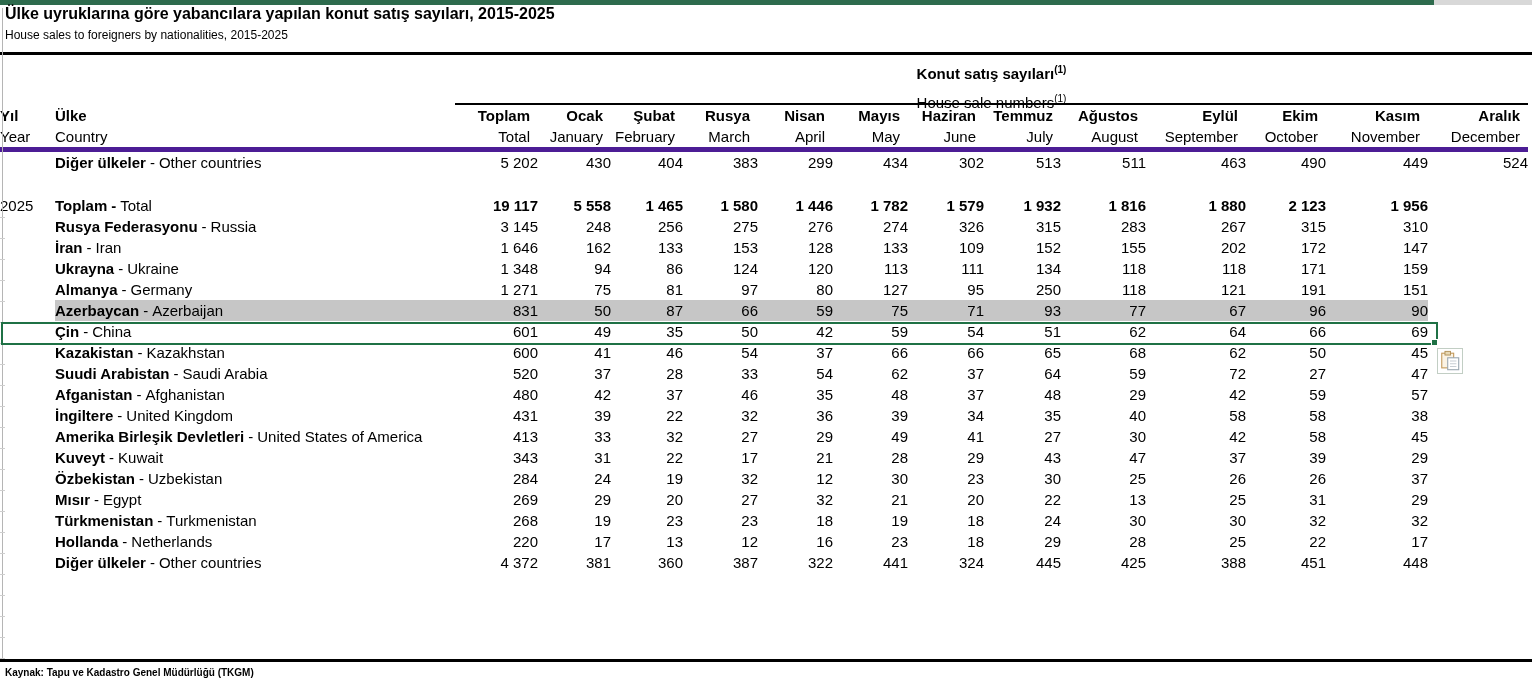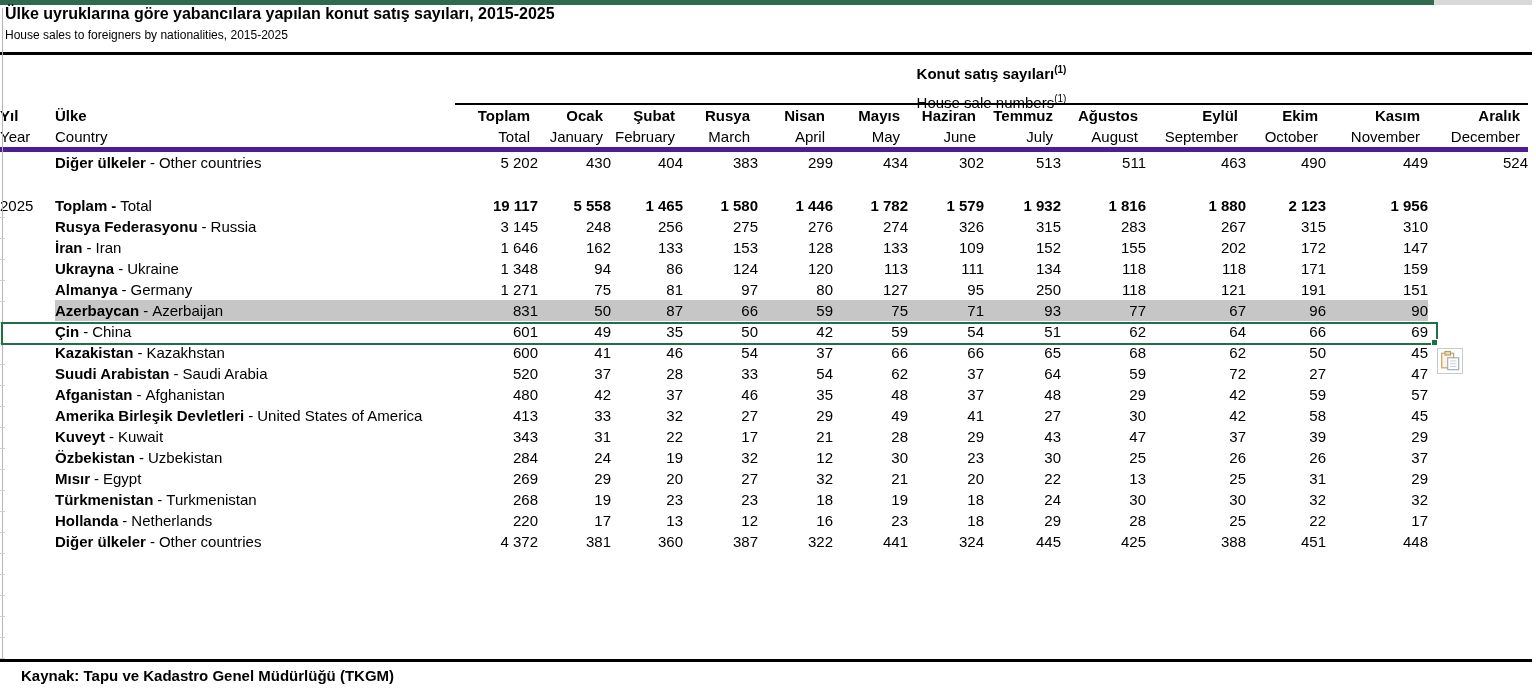--- a/index.html
+++ b/index.html
@@ -50,21 +50,21 @@
   tr.row-selected td.cell-year, tr.row-selected td:last-child { background:#fff; }
 
   .sel-overlay { position:absolute; left:1px; top:322px; width:1437px; height:23px;
                  border:2px solid var(--sel-border,#1F7145); z-index:3; pointer-events:none; }
   .sel-handle { position:absolute; left:1431px; top:339px; width:7px; height:7px;
                 background:var(--sel-border,#1F7145); border:1px solid #fff; z-index:4; }
 
   .paste-btn { position:absolute; left:1437px; top:348px; width:26px; height:26px; background:#fff;
                border:1px solid #C2CEC4; z-index:4; display:flex; align-items:center; justify-content:center; }
 
-  .footer-src { position:absolute; left:5px; top:667px; font-size:15px; font-weight:bold; white-space:nowrap;margin-left:16px; }
+  .footer-src { position:absolute; left:5px; top:667px; font-size:10px; font-weight:bold; white-space:nowrap; }
 </style>
 </head>
 <body>
 
 <div class="screen">
 
   <div class="topbar-green" style="background: rgb(46, 107, 77);"></div>
   <div class="topbar-gray" style="background: rgb(216, 216, 216);"></div>
 
   <div class="left-vline"></div>
@@ -348,20 +348,37 @@
           <td class="num">37</td>
           <td class="num">48</td>
           <td class="num">29</td>
           <td class="num">42</td>
           <td class="num">59</td>
           <td class="num">57</td>
           <td class="num"></td>
         </tr>
         <tr>
           <td class="cell-year"></td>
+          <td class="cell-country"><span class="name-tr">İngiltere</span><span class="dash">-</span><span class="name-en">United Kingdom</span></td>
+          <td class="num col-total">431</td>
+          <td class="num">39</td>
+          <td class="num">22</td>
+          <td class="num">32</td>
+          <td class="num">36</td>
+          <td class="num">39</td>
+          <td class="num">34</td>
+          <td class="num">35</td>
+          <td class="num">40</td>
+          <td class="num">58</td>
+          <td class="num">58</td>
+          <td class="num">38</td>
+          <td class="num"></td>
+        </tr>
+        <tr>
+          <td class="cell-year"></td>
           <td class="cell-country"><span class="name-tr">Amerika Birleşik Devletleri</span><span class="dash">-</span><span class="name-en">United States of America</span></td>
           <td class="num col-total">413</td>
           <td class="num">33</td>
           <td class="num">32</td>
           <td class="num">27</td>
           <td class="num">29</td>
           <td class="num">49</td>
           <td class="num">41</td>
           <td class="num">27</td>
           <td class="num">30</td>

